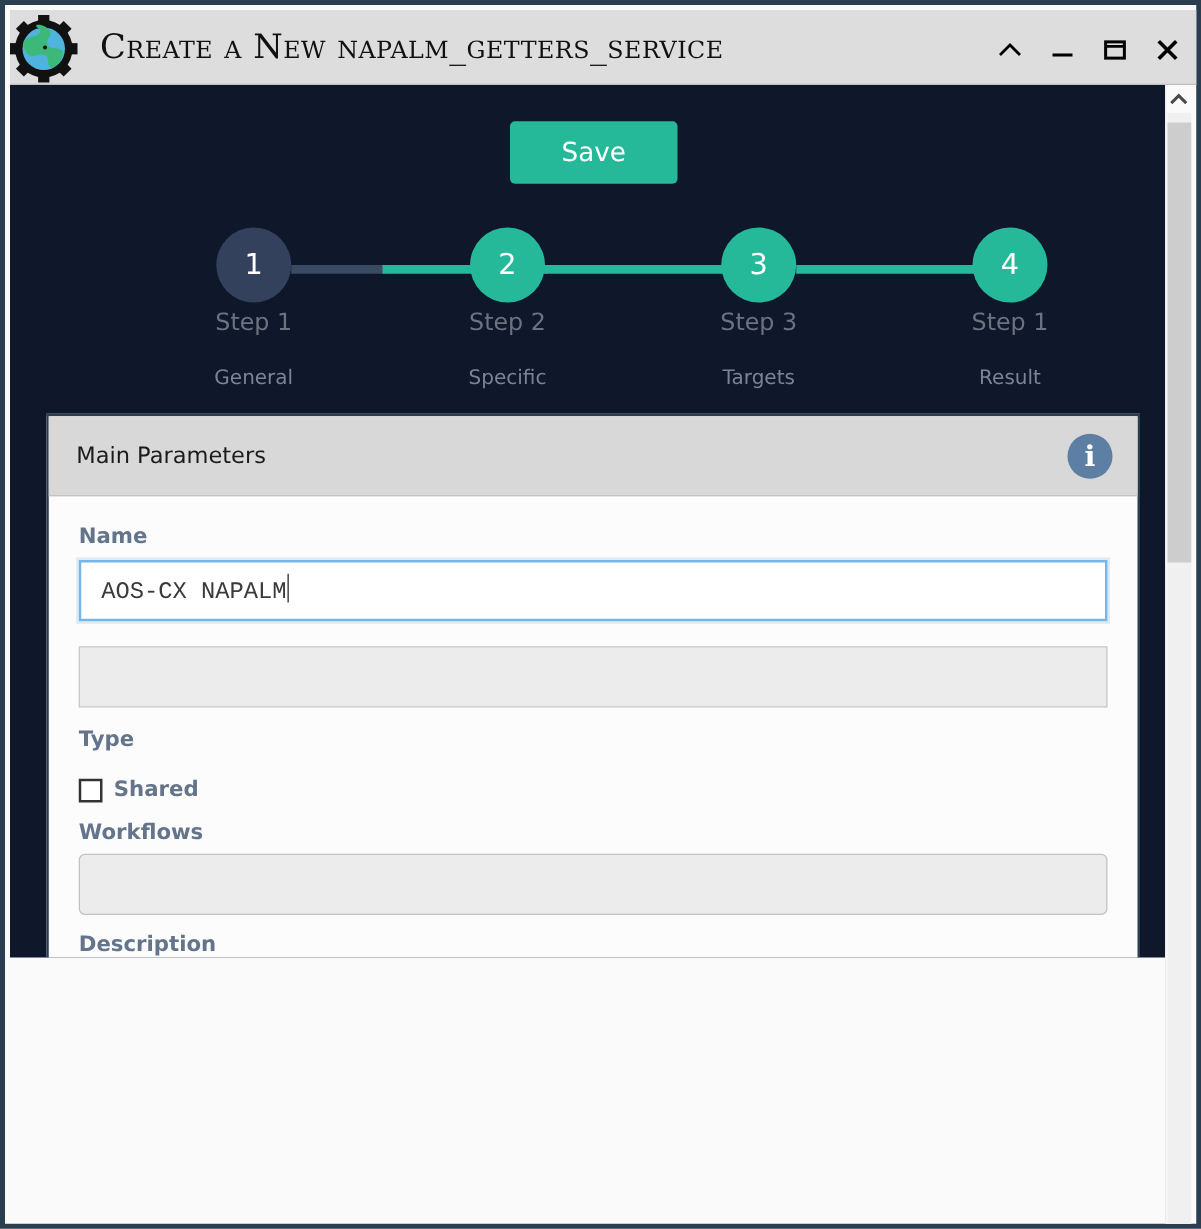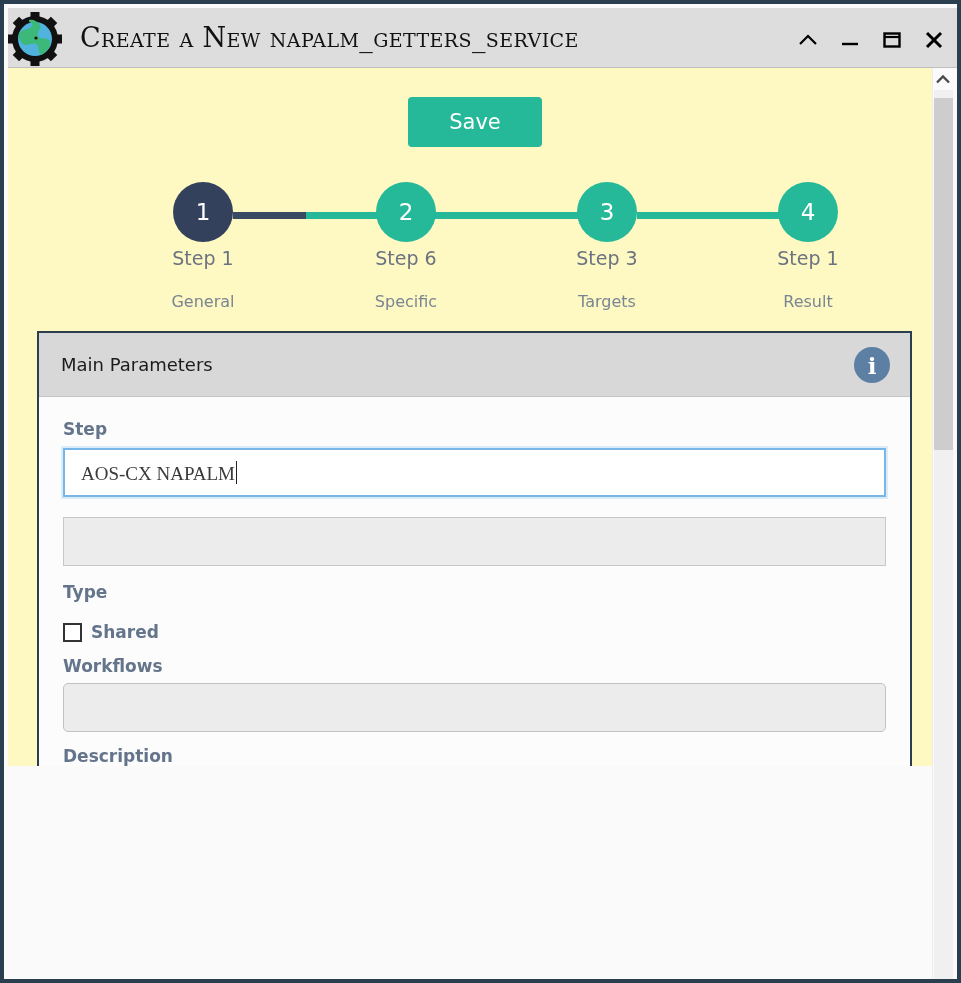--- a/index.html
+++ b/index.html
@@ -72,21 +72,21 @@
     cursor: pointer;
   }
 
   
   .viewport {
     position: absolute;
     left: 4px;
     top: 64px;
     width: 932px;
     height: 698px;
-    background: #fef9c3;
+    background: #0f172a;
     overflow: hidden;
   }
 
   
   .scrollbar {
     position: absolute;
     right: 4px;
     top: 64px;
     width: 21px;
     height: 915px;
@@ -237,21 +237,21 @@
     margin-bottom: 9px;
   }
   .field-label.tight { margin-bottom: 7px; }
 
   .input {
     box-sizing: border-box;
     width: 823px;
     height: 49px;
     border: 1px solid #bdbdbd;
     background: #ffffff;
-    font-family: Liberation Serif, serif;
+    font-family: Liberation Mono, monospace;
     font-size: 19px;
     color: #3a3a3a;
     padding: 0 16px;
     outline: none;
   }
   .input.focused {
     border: 2px solid #79b6e8;
     box-shadow: 0 0 0 2px rgba(121,182,232,0.25);
   }
   .input.disabled {
@@ -373,21 +373,21 @@
       <div class="step-line" style="left:629px; width:143px; background:#25b99a;"></div>
 
       <div class="step" style="left:129px;">
         <div class="step-circle active">1</div>
         <div class="step-title">Step 1</div>
         <div class="step-sub">General</div>
       </div>
 
       <div class="step" style="left:332px;">
         <div class="step-circle done">2</div>
-        <div class="step-title">Step 6</div>
+        <div class="step-title">Step 2</div>
         <div class="step-sub">Specific</div>
       </div>
 
       <div class="step" style="left:533px;">
         <div class="step-circle done">3</div>
         <div class="step-title">Step 3</div>
         <div class="step-sub">Targets</div>
       </div>
 
       <div class="step" style="left:734px;">
@@ -399,21 +399,21 @@
 
     <div class="panel">
 
       <div class="panel-header">
         <div class="panel-title">Main Parameters</div>
         <div class="info-icon">i</div>
       </div>
 
       <div class="panel-body">
 
-        <div class="field-label">Step</div>
+        <div class="field-label">Name</div>
         <div class="input focused">
           <span class="field-value">AOS-CX NAPALM</span><span class="caret"></span>
         </div>
 
         <div class="spacer-20"></div>
 
         <div class="input disabled">
           <span class="field-value"></span>
         </div>
 

